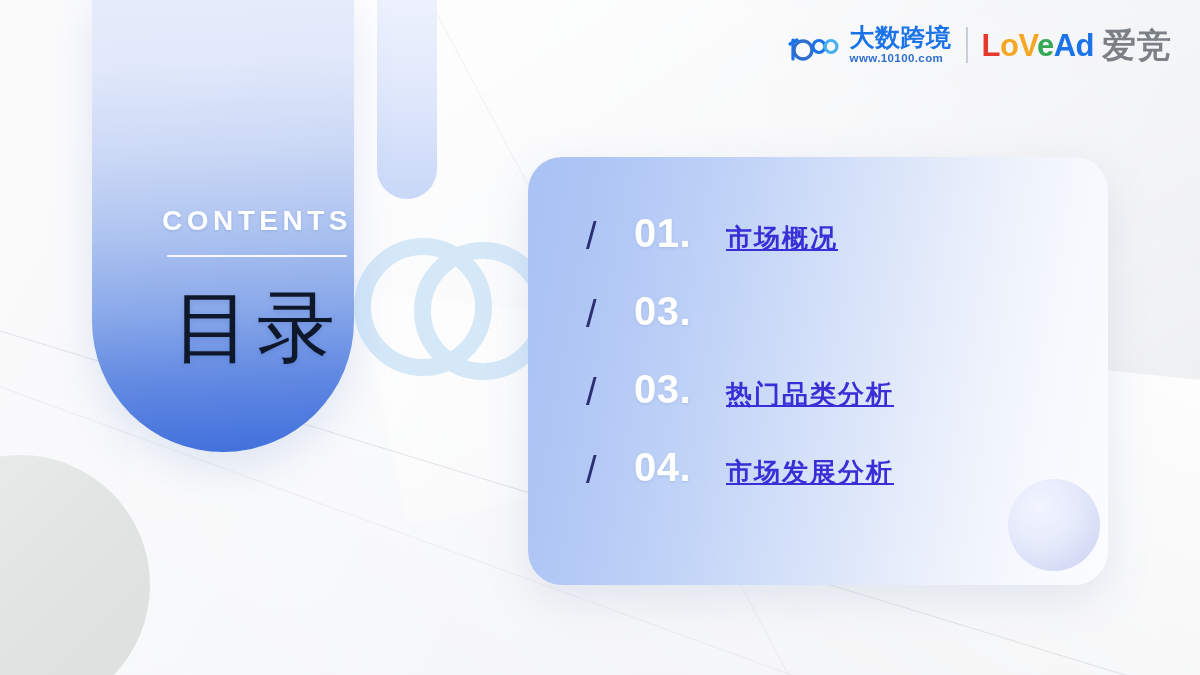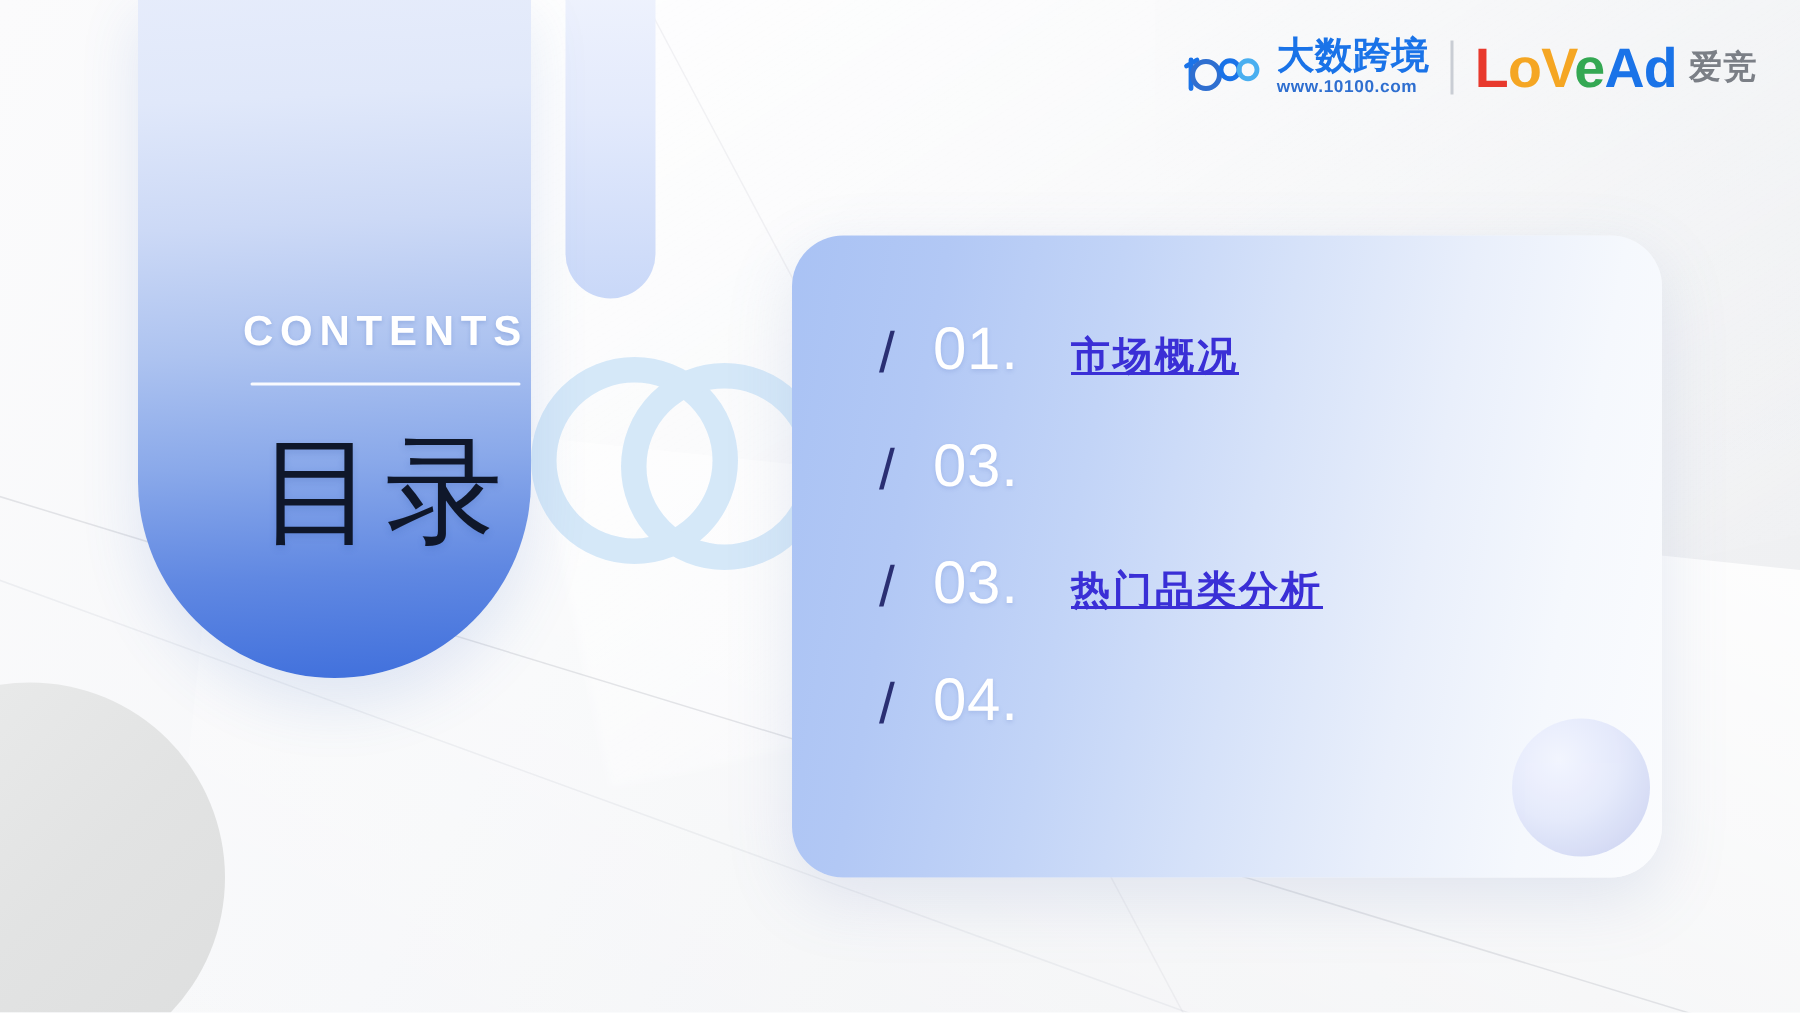--- a/index.html
+++ b/index.html
@@ -192,28 +192,28 @@
     width: 2px;
     height: 36px;
     background: #c9cdd4;
   }
   .logo-lovead {
     display: flex;
     align-items: center;
     gap: 8px;
   }
   .logo-lovead .lv {
-    font-size: 37px;
+    font-size: 31px;
     font-weight: 700;
     letter-spacing: -0.5px;
     line-height: 1;
   }
   .logo-lovead .lv span { display: inline; }
   .logo-lovead .cn {
-    font-size: 22px;
+    font-size: 34px;
     font-weight: 700;
     color: #7b7f86;
     letter-spacing: 1px;
     line-height: 1;
   }
 
   
   .card {
     position: absolute;
     left: 528px; top: 157px;
@@ -258,24 +258,25 @@
     color: #2a2f73;
     font-size: 38px;
     font-weight: 300;
     line-height: 1;
     transform: translateY(2px);
   }
   .toc-num {
     min-width: 92px;
     color: #ffffff;
     font-size: 40px;
-    font-weight: 400;
+    font-weight: 700;
     letter-spacing: 0.5px;
     line-height: 1;
     text-shadow: 0 1px 3px rgba(90,120,190,0.22);
+    margin-left: 12px;
   }
   .toc-title {
     color: #3a2fd6;
     font-size: 26px;
     font-weight: 700;
     letter-spacing: 2px;
     line-height: 1;
     text-decoration: underline;
   }
 </style>
@@ -350,18 +351,19 @@
 
       <div class="toc-item">
         <div class="toc-slash">/</div>
         <div class="toc-num">03.</div>
         <div class="toc-title">热门品类分析</div>
       </div>
 
       <div class="toc-item">
         <div class="toc-slash">/</div>
         <div class="toc-num">04.</div>
+        <div class="toc-title">市场发展分析</div>
       </div>
 
     </div>
   </div>
 
 </div>
 
 </body></html>

